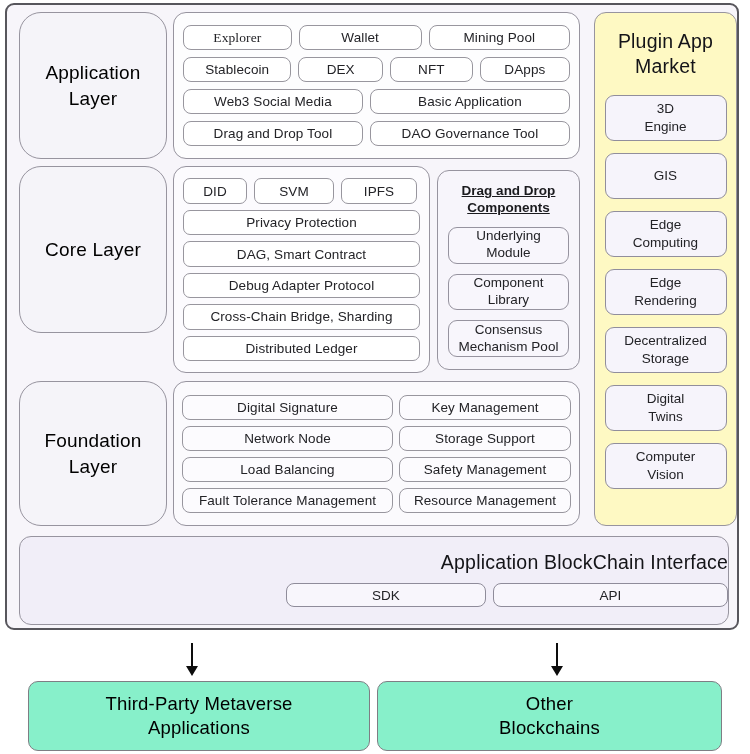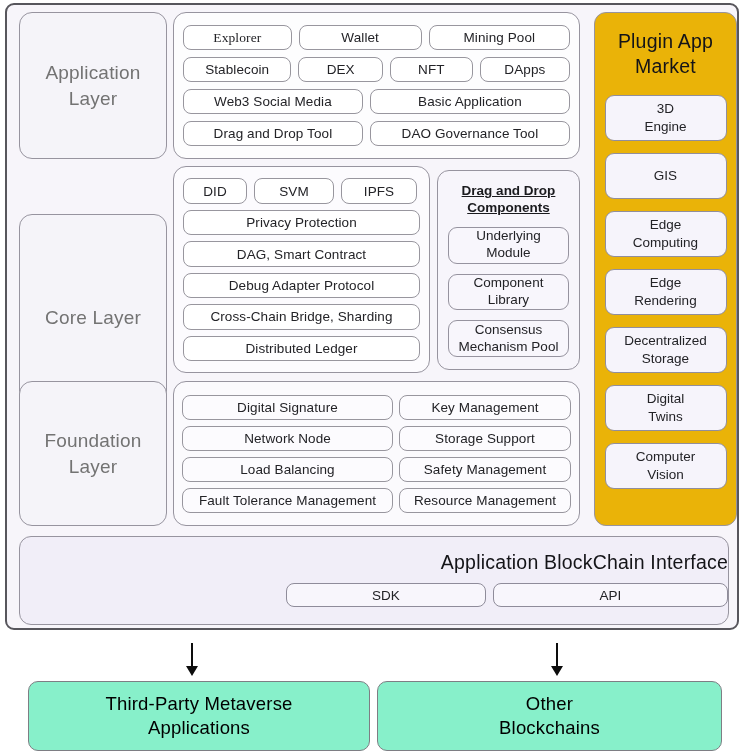--- a/index.html
+++ b/index.html
@@ -6,51 +6,51 @@
   .canvas{
     position:relative;width:750px;height:754px;background:#ffffff;
     font-family:"Liberation Sans", sans-serif;color:#1c1c20;overflow:hidden;
   }
   .outer{
     position:absolute;left:5px;top:3px;width:734px;height:627px;
     border:2px solid #57565c;border-radius:9px;background:#f7f5fa;box-sizing:border-box;
   }
   .layerbox{
     position:absolute;left:12px;width:148px;
-    background:#f5f4f9;border:1.2px solid #97949f;border-radius:13px;
+    background:#f5f4f9;border:1.2px solid #97949f;border-radius:22px;
     display:flex;align-items:center;justify-content:center;text-align:center;
-    font-size:19px;line-height:1.35;color:#737373;letter-spacing:.2px;box-sizing:border-box;
+    font-size:19px;line-height:1.35;color:#000000;letter-spacing:.2px;box-sizing:border-box;
   }
   .panel{position:absolute;border:1.2px solid #97949f;box-sizing:border-box;}
   .app-panel{left:166px;top:7px;width:407px;height:147px;background:#fdfdfe;border-radius:13px;
     display:flex;flex-direction:column;justify-content:center;gap:7px;padding:10px 9px;}
   .prow{display:flex;gap:7px;}
   .pill{
     background:#ffffff;border:1.1px solid #98969e;border-radius:8px;height:25px;
     display:flex;align-items:center;justify-content:center;
     font-size:13.5px;color:#232327;box-sizing:border-box;letter-spacing:.1px;white-space:nowrap;
   }
   .core-panel{left:166px;top:161px;width:257px;height:207px;background:#fcfbfe;border-radius:13px;
     display:flex;flex-direction:column;gap:6px;padding:11px 9px;}
-  .core-panel .pill{height:26px;}
+  .core-panel .pill{height:26px;border-radius:7px;}
   .dnd-panel{left:430px;top:165px;width:143px;height:200px;background:#f7f5fb;border-radius:12px;
     display:flex;flex-direction:column;align-items:center;padding:12px 10px;gap:10px;}
   .dnd-title{font-size:13.5px;font-weight:700;color:#1a1a1e;text-align:center;line-height:1.25;text-decoration:underline;}
   .dnd-btn{
     width:121px;height:44px;background:#f8f6fc;border:1.1px solid #96939f;border-radius:9px;
     display:flex;align-items:center;justify-content:center;text-align:center;
     font-size:13.5px;line-height:1.25;color:#232327;box-sizing:border-box;
   }
   .found-panel{left:166px;top:376px;width:407px;height:145px;background:#fbfafd;border-radius:13px;
     display:flex;flex-direction:column;justify-content:center;gap:6px;padding:2px 8px;}
   .found-row{display:flex;gap:6px;}
   .found-row .pill{background:#fcfbfe;}
   .pill.w-left{width:211px;flex:none;}
   .pill.w-right{width:172px;flex:none;}
-  .plugin-panel{left:587px;top:7px;width:143px;height:514px;background:#eab308;border-radius:12px;
+  .plugin-panel{left:587px;top:7px;width:143px;height:514px;background:#fef9c3;border-radius:12px;
     display:flex;flex-direction:column;align-items:center;padding:16px 9px 14px;box-sizing:border-box;}
   .plugin-title{font-size:19.5px;line-height:1.3;text-align:center;color:#141418;margin-bottom:15px;letter-spacing:.2px;}
   .plugin-list{display:flex;flex-direction:column;gap:12px;align-items:center;}
   .plugin-btn{
     width:122px;height:46px;background:#f6f4fb;border:1.1px solid #918e9c;border-radius:9px;
     display:flex;align-items:center;justify-content:center;text-align:center;
     font-size:13.5px;line-height:1.3;color:#232327;box-sizing:border-box;
   }
   .abi-panel{left:12px;top:531px;width:710px;height:89px;background:#f1eef8;border-radius:12px;
     display:flex;flex-direction:column;align-items:flex-end;}
@@ -76,21 +76,21 @@
   .ml{white-space:pre-line;}
 </style>
 </head>
 <body>
 
 <div class="canvas">
   <div class="outer">
 
     <div class="layerbox ml" style="top:7px;height:147px;">Application
 Layer</div>
-    <div class="layerbox ml" style="top:161px;height:207px;margin-top:48px;">Core Layer</div>
+    <div class="layerbox ml" style="top:161px;height:167px;">Core Layer</div>
     <div class="layerbox ml" style="top:376px;height:145px;">Foundation
 Layer</div>
 
     <div class="panel app-panel">
       <div class="prow">
         <div class="pill" style="flex:111;font-family:Liberation Serif, serif;">Explorer</div>
         <div class="pill" style="flex:126;">Wallet</div>
         <div class="pill" style="flex:145;">Mining Pool</div>
       </div>
       <div class="prow">

